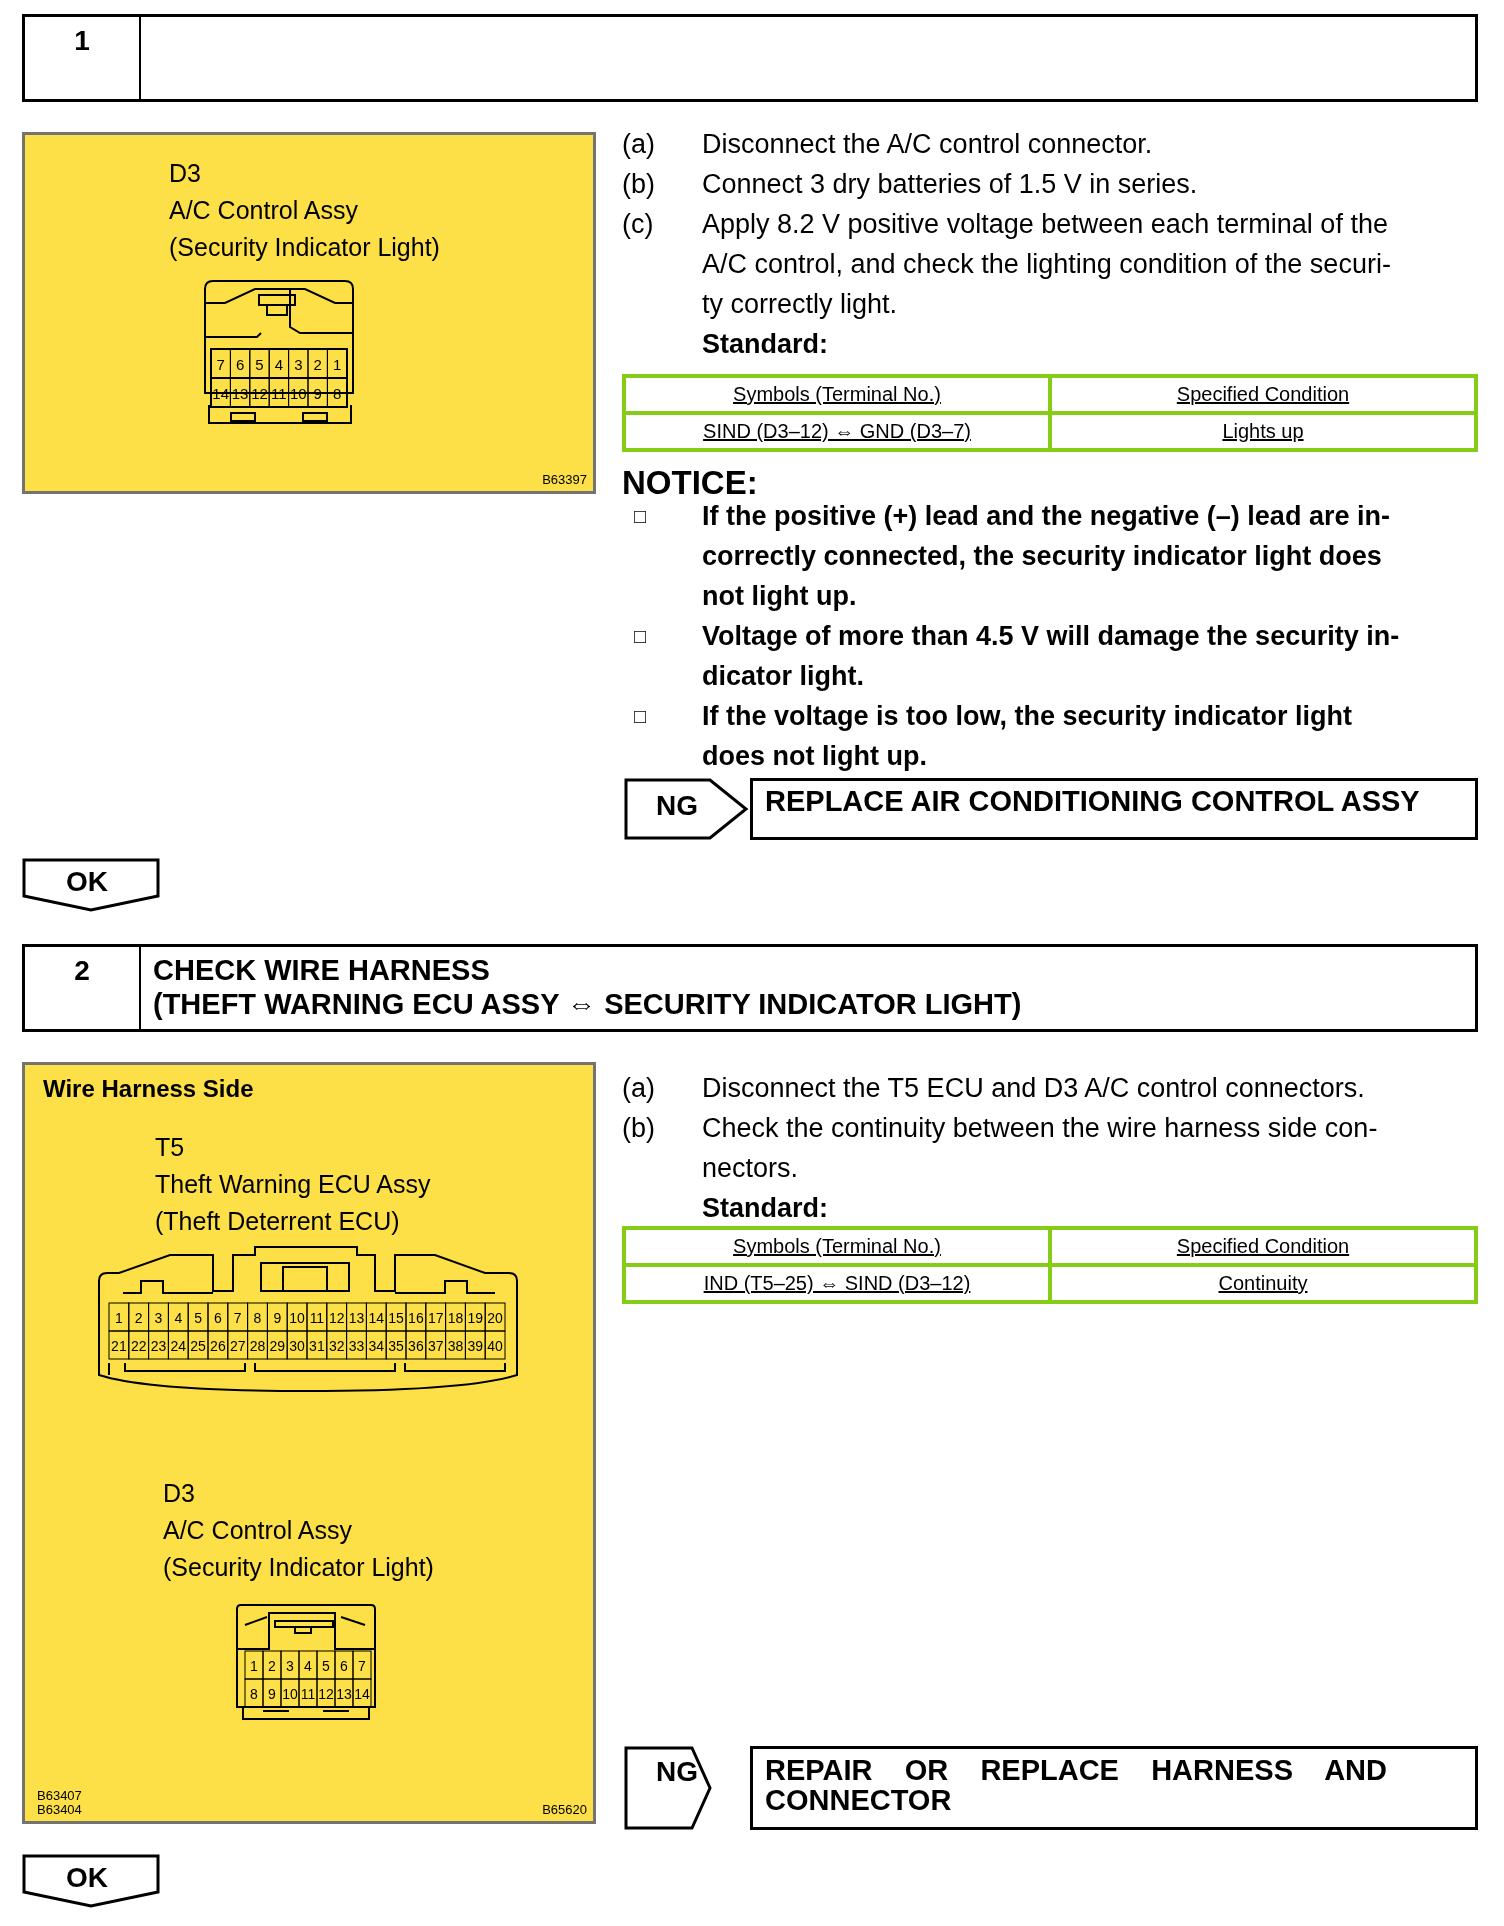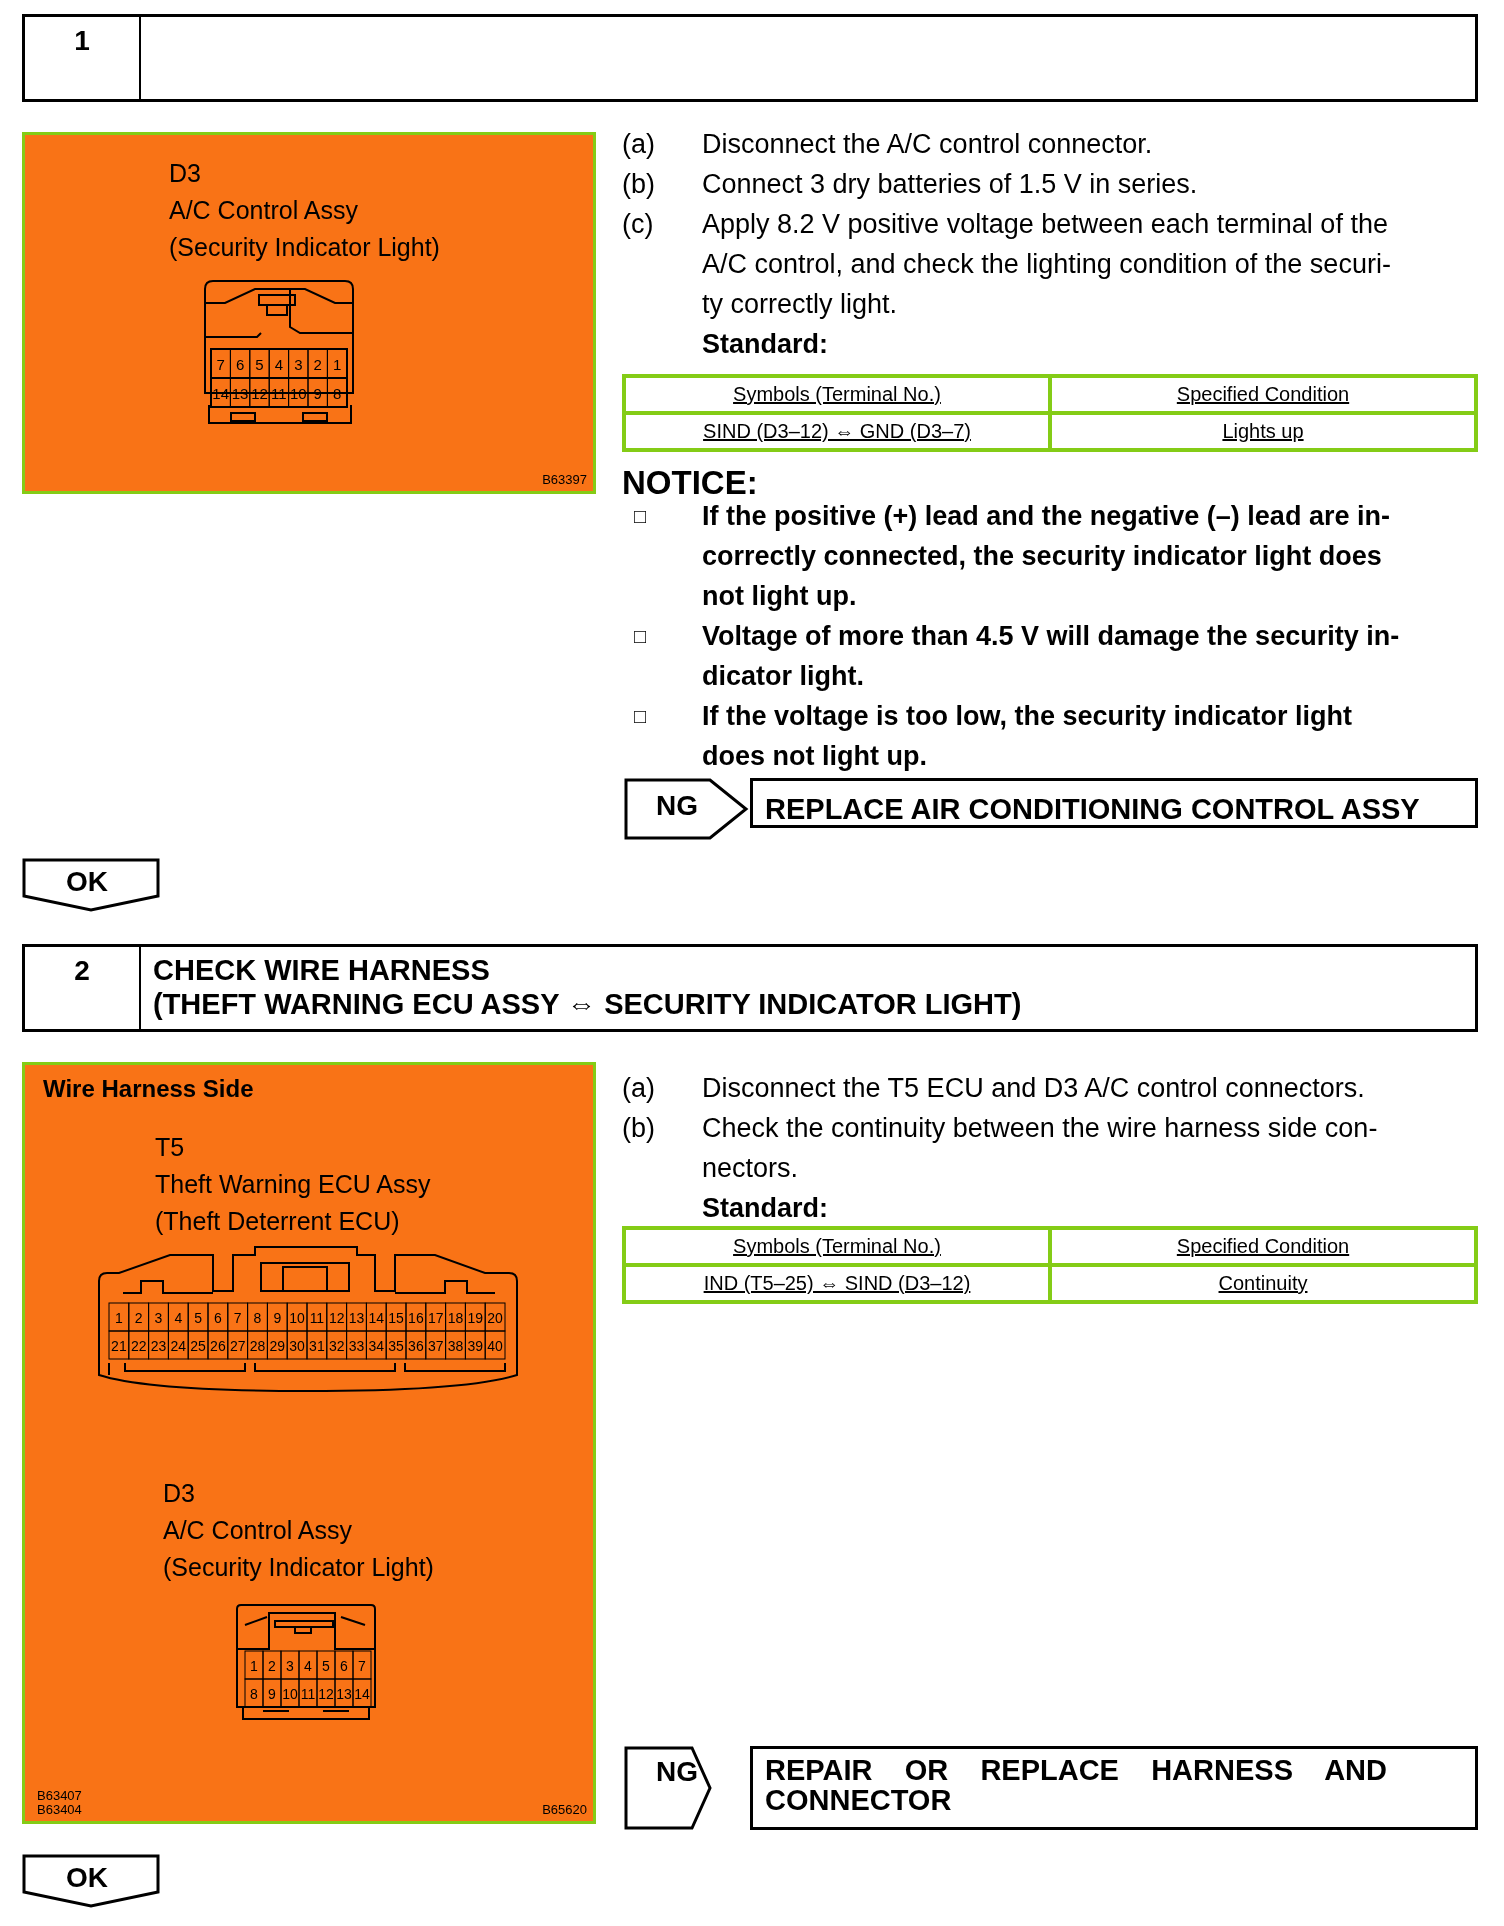--- a/index.html
+++ b/index.html
@@ -1,21 +1,21 @@
 <!DOCTYPE html>
 <html><head>
 <meta charset="utf-8">
 <style>
   * { box-sizing: border-box; margin: 0; padding: 0; }
   body { width: 1504px; height: 1926px; background: #ffffff; color: #000; font-family: "Liberation Sans", sans-serif; position: relative; overflow: hidden; }
   .abs { position: absolute; }
   .step-header { position: absolute; left: 22px; width: 1456px; border: 3px solid #000; display: flex; }
   .step-num { width: 116px; border-right: 2px solid #000; font-weight: bold; font-size: 28px; text-align: center; padding-top: 8px; }
   .step-title { padding: 6px 12px; font-weight: bold; font-size: 29px; line-height: 34px; }
-  .fig-box { position: absolute; border: 3px solid #84cc16; background: #f97316; }
+  .fig-box { position: absolute; border: 3px solid #737373; background: #fde047; }
   .fig-label { position: absolute; font-size: 25px; line-height: 37px; }
   .fig-code { position: absolute; font-size: 13px; line-height: 15px; }
   .instr { position: absolute; left: 622px; width: 860px; font-size: 27px; line-height: 40px; }
   .instr-row { display: flex; }
   .instr-row .lbl { width: 80px; flex: none; }
   .instr-row .txt { flex: 1; text-align: justify; }
   .std { font-weight: bold; margin-left: 80px; }
   table.spec { position: absolute; left: 622px; width: 856px; border-collapse: collapse; font-size: 20px; }
   table.spec td { border: 4px solid #84cc16; text-align: center; height: 37px; width: 50%; text-decoration: underline; }
   .notice-title { position: absolute; left: 622px; font-weight: bold; font-size: 33px; margin-top: 8px; }
@@ -146,21 +146,21 @@
       <div>If the voltage is too low, the security indicator light</div>
       <div>does not light up.</div>
     </span>
   </div>
 </div>
 
 <svg class="ng-tag" style="left:624px;top:778px;" width="130" height="62">
   <path d="M2 2 L86 2 L122 31 L86 60 L2 60 Z" fill="#fff" stroke="#000" stroke-width="3"></path>
 </svg>
 <div class="ng-label" style="left:656px;top:790px;">NG</div>
-<div class="ng-action" style="left:750px;top:778px;width:728px;height:50px;padding-top:13px;">REPLACE AIR CONDITIONING CONTROL ASSY</div>
+<div class="ng-action" style="left:750px;top:778px;width:728px;height:62px;padding-top:5px;">REPLACE AIR CONDITIONING CONTROL ASSY</div>
 
 <svg class="ok-tag" style="left:22px;top:858px;" width="140" height="54">
   <path d="M2 2 L136 2 L136 38 L69 52 L2 38 Z" fill="#fff" stroke="#000" stroke-width="3"></path>
 </svg>
 <div class="ok-label" style="left:66px;top:866px;">OK</div>
 
 <div class="step-header" style="top:944px;height:88px;">
   <div class="step-num">2</div>
   <div class="step-title">
     <div>CHECK WIRE HARNESS</div>

